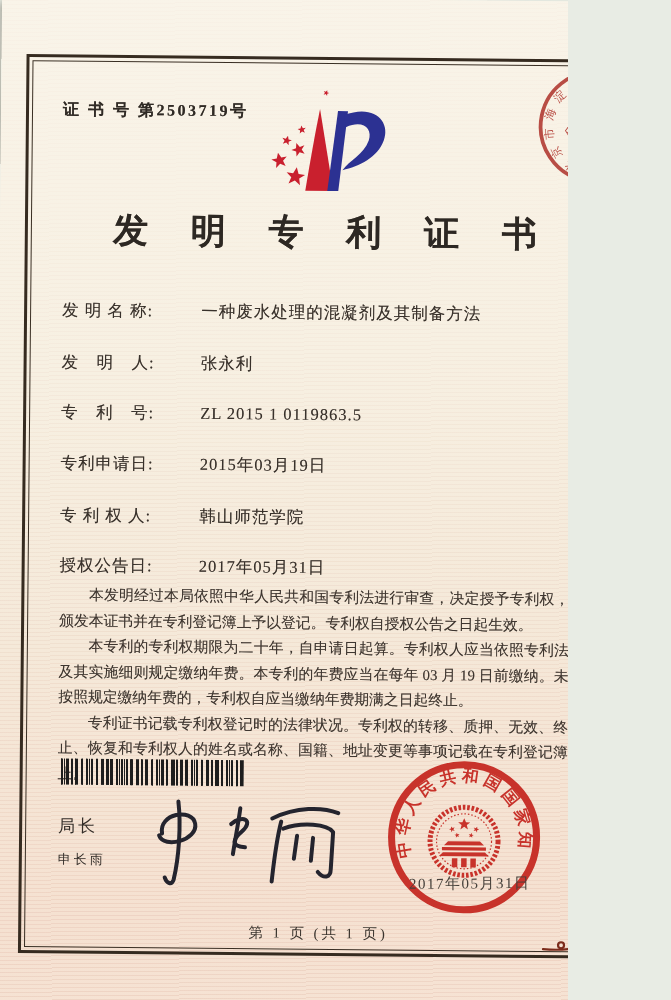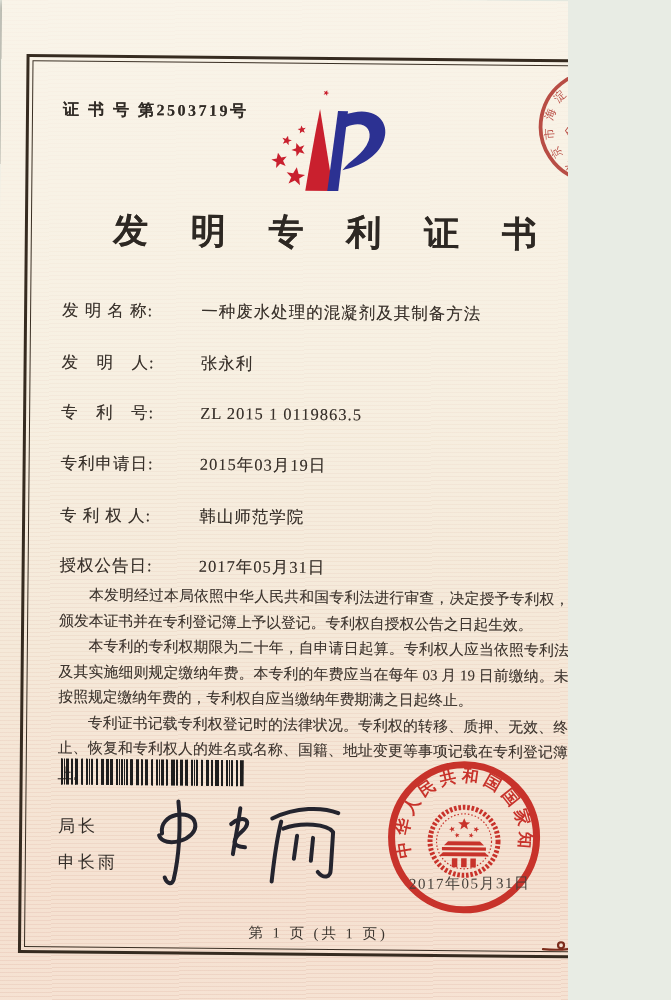--- a/index.html
+++ b/index.html
@@ -33,21 +33,21 @@
   .body-text{position:absolute;left:63px;top:586px;width:510px;font-size:14.8px;
          line-height:25.5px;color:#3e3630;text-align:justify;
          text-shadow:0 0 .5px rgba(60,48,38,.4);}
   .body-text p{margin:0;text-indent:2em;}
   .barcode{position:absolute;left:66px;top:762px;width:183px;height:26px;
          background:
           repeating-linear-gradient(90deg,#1d1d1d 0 2px,transparent 2px 5px),
           repeating-linear-gradient(90deg,#1d1d1d 0 1px,transparent 1px 7px),
           repeating-linear-gradient(90deg,transparent 0 3px,#1d1d1d 3px 4px,transparent 4px 11px);}
   .director-title{position:absolute;left:64px;top:818px;font-size:17px;letter-spacing:3px;color:#332d28;}
-  .director-name{position:absolute;left:64px;top:854px;font-size:17px;letter-spacing:3px;color:#332d28;}
+  .director-name{position:absolute;left:64px;top:854px;font-size:13px;letter-spacing:3px;color:#332d28;}
   .signature{position:absolute;left:140px;top:798px;width:215px;height:95px;}
   .seal{position:absolute;left:388px;top:755px;width:164px;height:164px;opacity:.93;}
   .seal-date{position:absolute;left:394px;top:874px;width:164px;text-align:center;
          font-size:15px;letter-spacing:1.5px;color:#46403a;z-index:6;transform:rotate(-1deg);}
   .ornament{position:absolute;left:548px;top:860px;width:82px;height:92px;}
   .footer{position:absolute;left:25px;top:925px;width:600px;text-align:center;
          font-size:14.5px;letter-spacing:3px;color:#3a342e;}
 </style>
 </head>
 <body>

